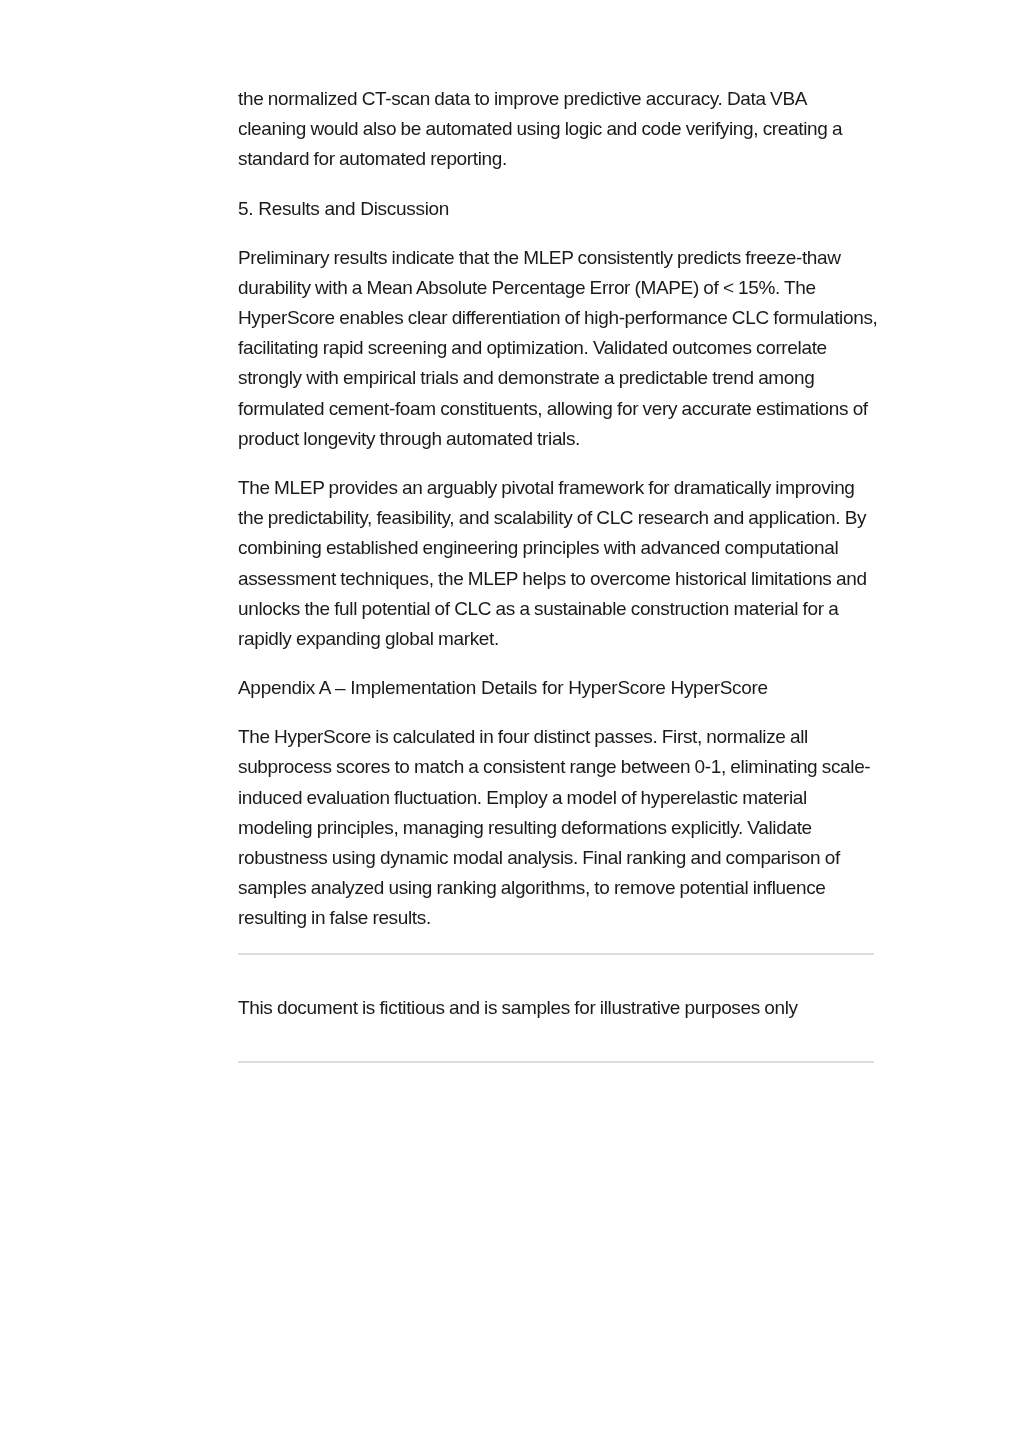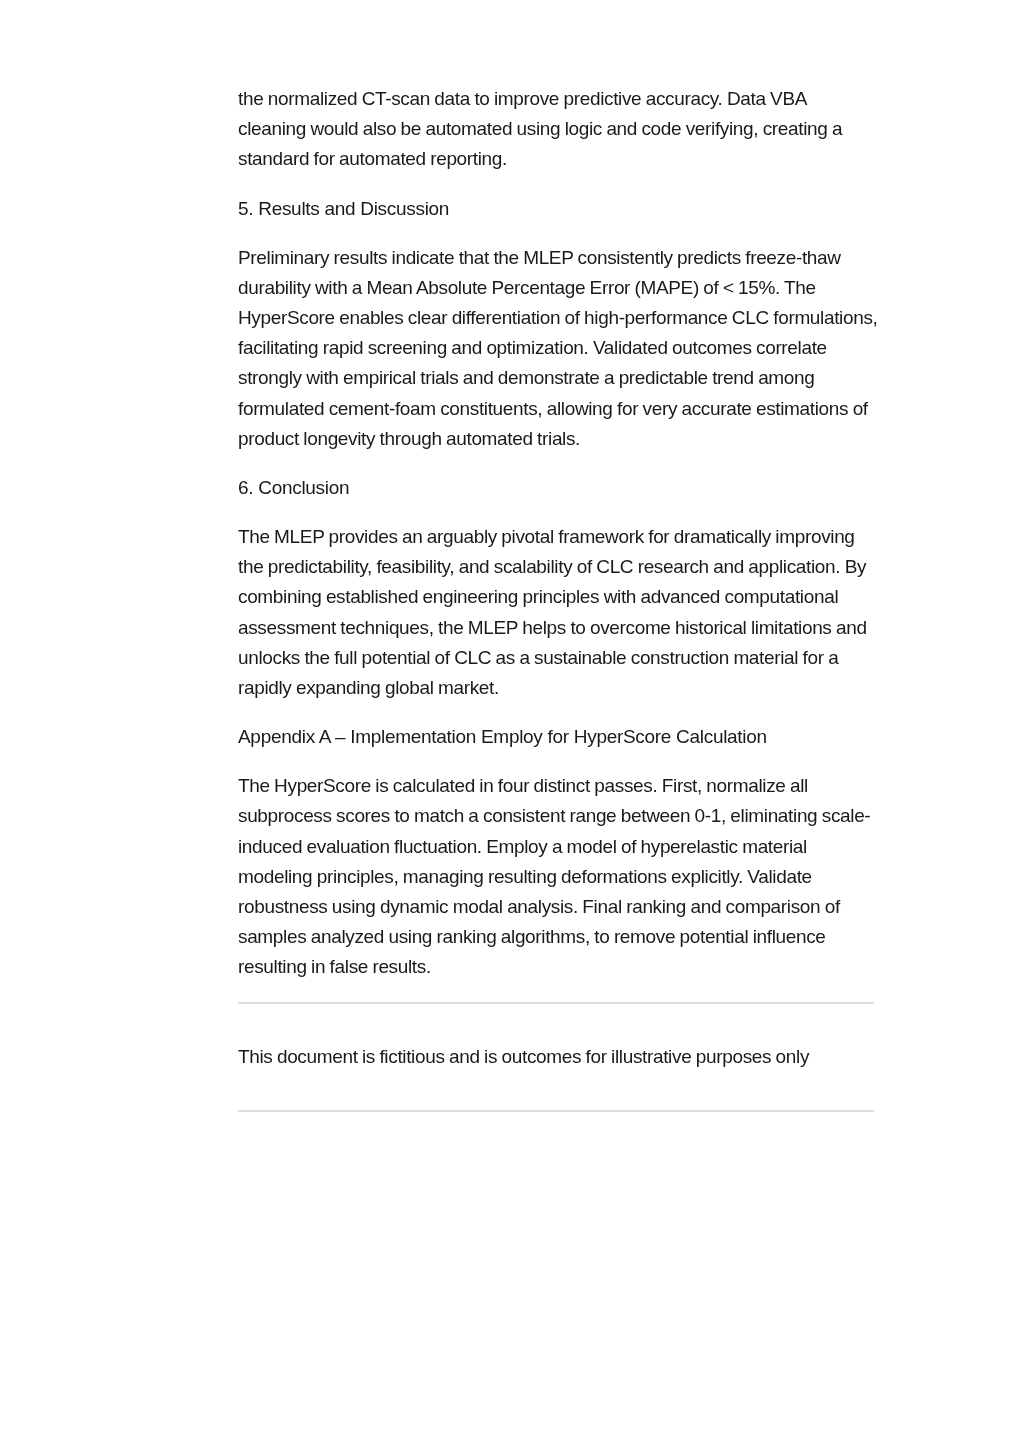--- a/index.html
+++ b/index.html
@@ -57,25 +57,24 @@
 
 <div class="page">
   <p class="body-text">the normalized CT-scan data to improve predictive accuracy. Data VBA cleaning would also be automated using logic and code verifying, creating a standard for automated reporting.</p>
 
   <section>
     <h2 class="section-heading">5. Results and Discussion</h2>
     <p class="body-text">Preliminary results indicate that the MLEP consistently predicts freeze-thaw durability with a Mean Absolute Percentage Error (MAPE) of &lt; 15%. The HyperScore enables clear differentiation of high-performance CLC formulations, facilitating rapid screening and optimization. Validated outcomes correlate strongly with empirical trials and demonstrate a predictable trend among formulated cement-foam constituents, allowing for very accurate estimations of product longevity through automated trials.</p>
   </section>
 
   <section>
-    <h2 class="section-heading">6. Conclusion</h2>
     <p class="body-text">The MLEP provides an arguably pivotal framework for dramatically improving the predictability, feasibility, and scalability of CLC research and application. By combining established engineering principles with advanced computational assessment techniques, the MLEP helps to overcome historical limitations and unlocks the full potential of CLC as a sustainable construction material for a rapidly expanding global market.</p>
   </section>
 
   <section>
-    <h2 class="section-heading">Appendix A – Implementation Employ for HyperScore Calculation</h2>
+    <h2 class="section-heading">Appendix A – Implementation Details for HyperScore HyperScore</h2>
     <p class="body-text">The HyperScore is calculated in four distinct passes. First, normalize all subprocess scores to match a consistent range between 0-1, eliminating scale-induced evaluation fluctuation. Employ a model of hyperelastic material modeling principles, managing resulting deformations explicitly. Validate robustness using dynamic modal analysis. Final ranking and comparison of samples analyzed using ranking algorithms, to remove potential influence resulting in false results.</p>
   </section>
 
   <hr class="divider hr-top">
-  <p class="disclaimer">This document is fictitious and is outcomes for illustrative purposes only</p>
+  <p class="disclaimer">This document is fictitious and is samples for illustrative purposes only</p>
   <hr class="divider">
 </div>
 
 </body></html>

